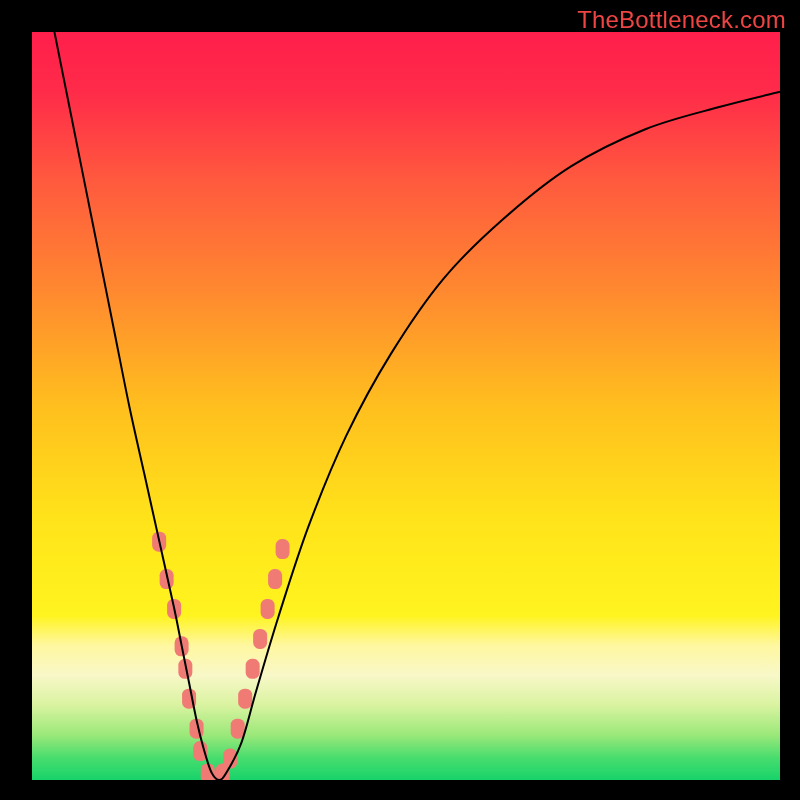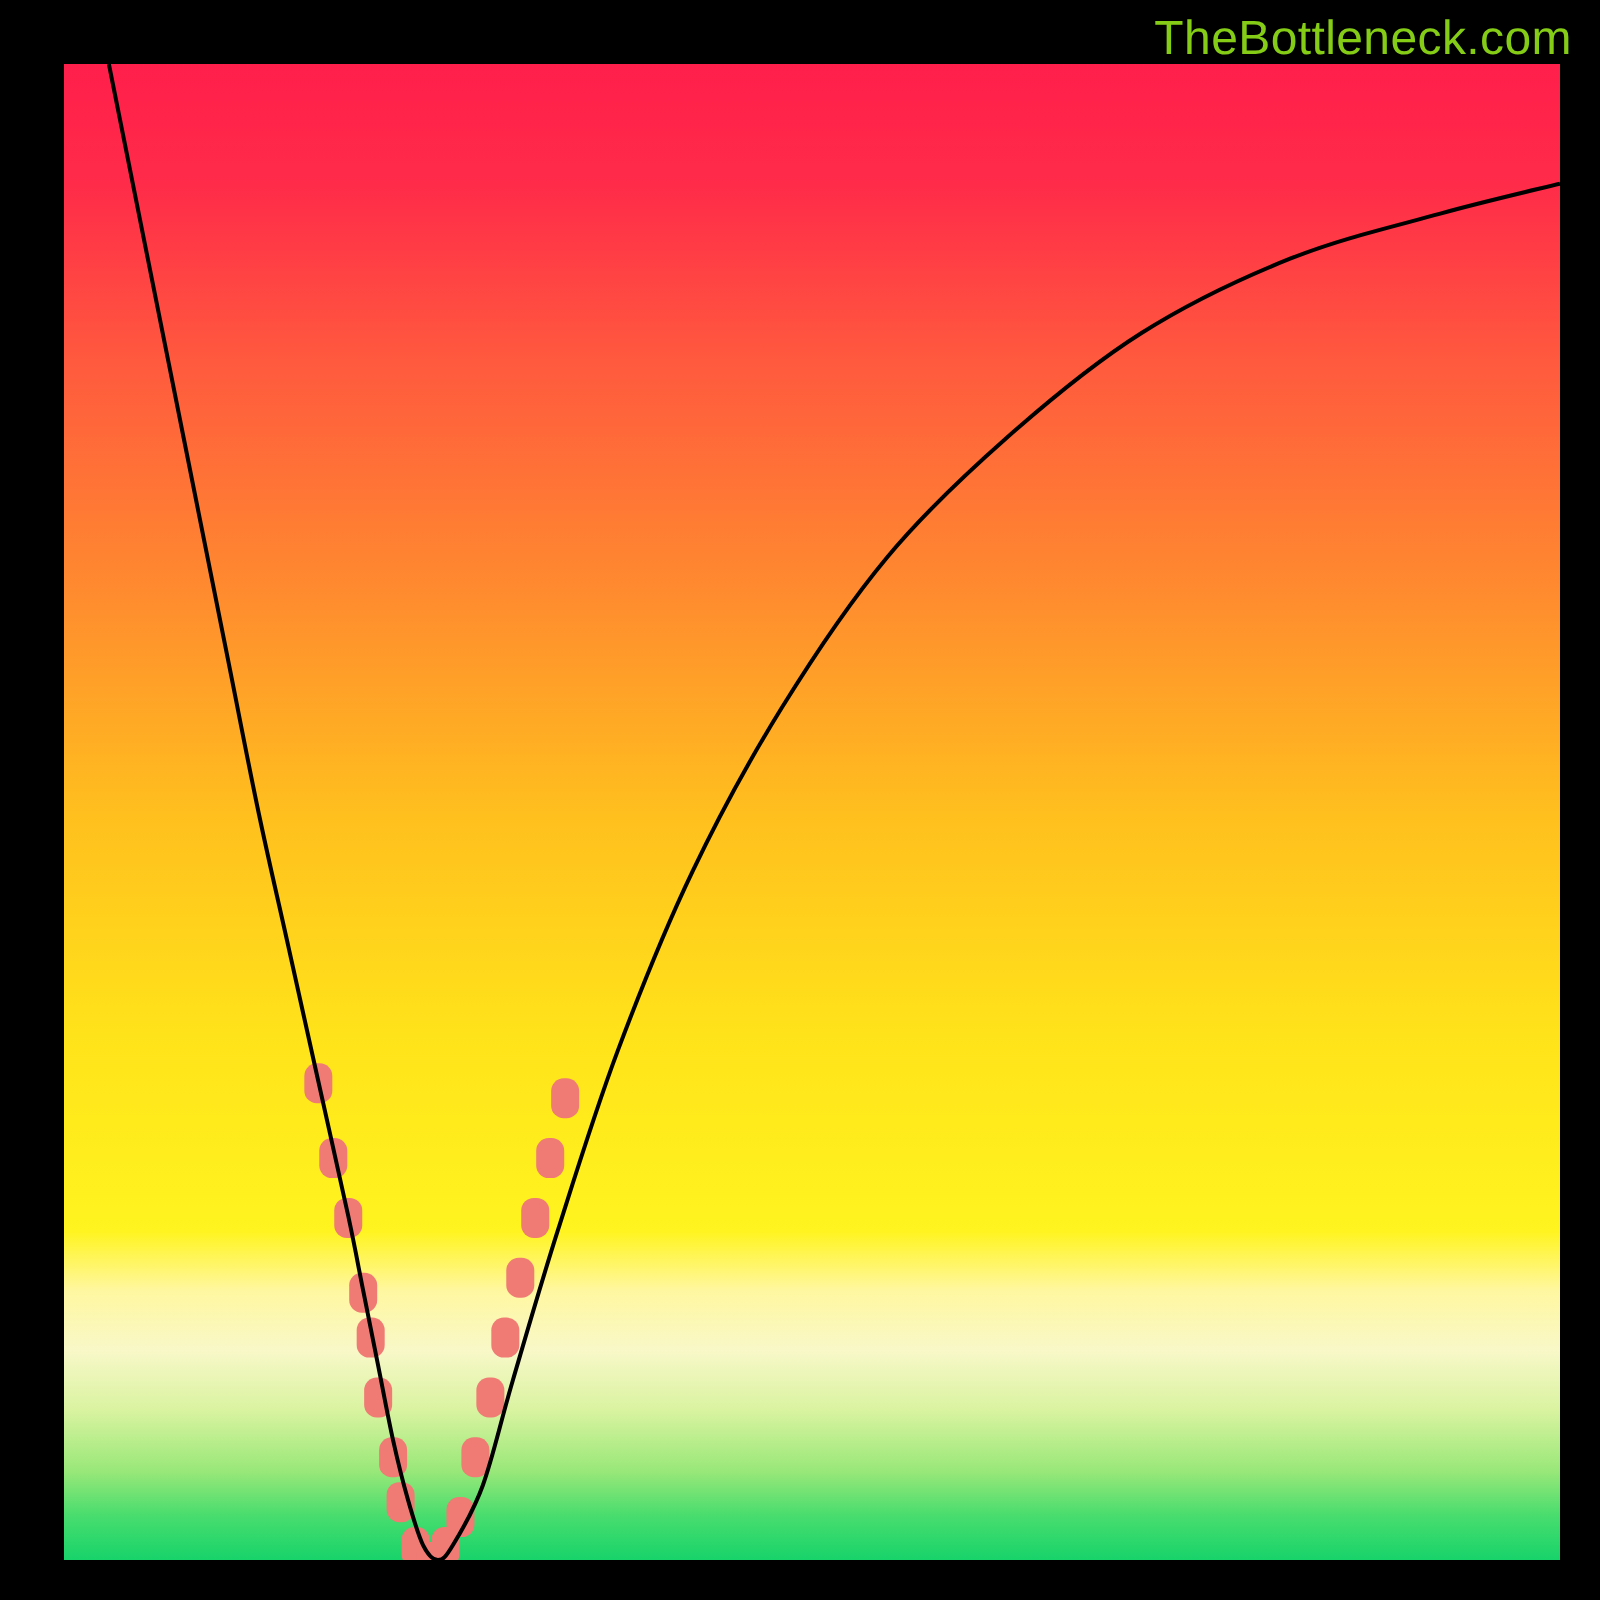--- a/index.html
+++ b/index.html
@@ -26,21 +26,21 @@
     overflow: hidden;
   }
   .gradient {
     position: absolute;
     inset: 0;
   }
   .watermark {
     position: absolute;
     top: 6px;
     right: 14px;
-    color: #84cc16;
+    color: #ef4444;
     font-size: 24px;
     font-weight: 400;
     letter-spacing: 0.2px;
     user-select: none;
   }
   svg.curve {
     position: absolute;
     inset: 0;
   }
 </style>

